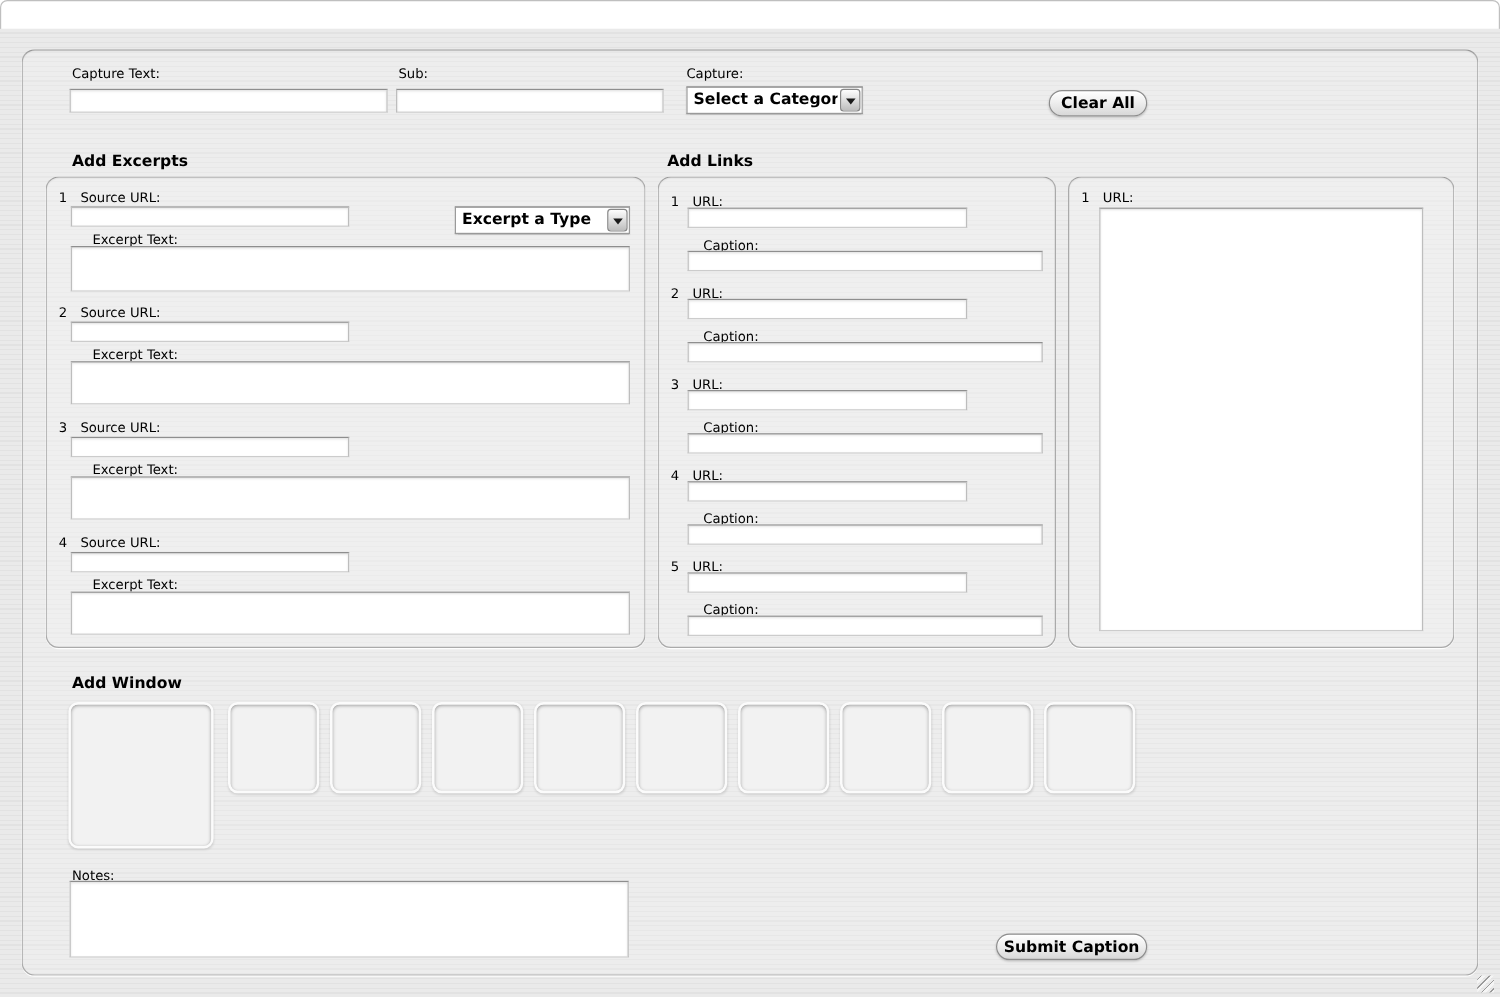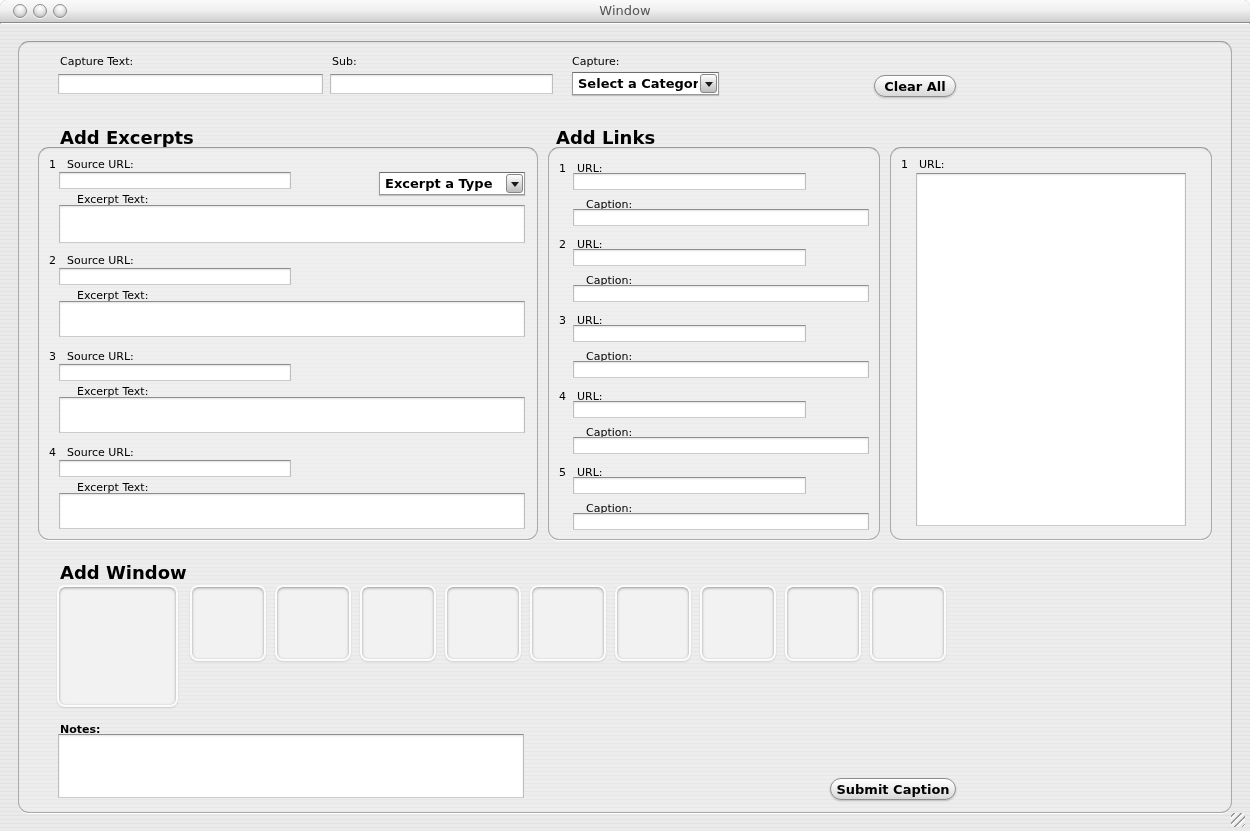--- a/index.html
+++ b/index.html
@@ -26,21 +26,21 @@
   
   .content { position:absolute; top:24px; left:0; right:0; bottom:0;
              background:repeating-linear-gradient(to bottom,
                 #eaeaea 0px, #eaeaea 3px, #e2e2e2 3px, #e2e2e2 4px); }
 
   .panel { position:absolute; border:1px solid #aaaaaa; border-top-color:#9a9a9a;
            border-radius:11px; background:rgba(248,248,248,0.25);
            box-shadow:0 1px 0 rgba(255,255,255,0.9), inset 0 1px 1px rgba(0,0,0,0.05); }
 
   .lbl { position:absolute; font-size:11px; color:#000; white-space:nowrap; }
-  .sec-title { position:absolute; font-size:18px; font-weight:bold; color:#000; white-space:nowrap; }
+  .sec-title { position:absolute; font-size:13px; font-weight:bold; color:#000; white-space:nowrap; }
 
   input.txt, textarea.txt {
       position:absolute; background:#ffffff;
       border:1px solid #bdbdbd; border-top-color:#8e8e8e; border-bottom-color:#cccccc;
       box-shadow:inset 0 1px 2px rgba(0,0,0,0.12);
       font:12px "DejaVu Sans", sans-serif; padding:1px 4px; outline:none;
       resize:none; border-radius:0; }
 
   .aqua-btn { position:absolute; display:flex; align-items:center; justify-content:center;
               border:1px solid #8d8d8d; border-radius:11px;
@@ -66,26 +66,20 @@
 
   .resize-grip { position:absolute; right:5px; bottom:4px; width:14px; height:14px;
                  background:repeating-linear-gradient(135deg,
                     transparent 0 2px, #9a9a9a 2px 3px, #f5f5f5 3px 5px); }
 </style>
 </head>
 <body>
 
 <div class="window">
 
-  <div class="titlebar">
-    <div class="title">Window</div>
-    <div class="traffic t1"></div>
-    <div class="traffic t2"></div>
-    <div class="traffic t3"></div>
-  </div>
 
   <div class="content">
 
     <div class="panel" style="left:18px; top:17px; width:1214px; height:772px;"></div>
 
     <div class="lbl" style="left:60px; top:31px;text-align:right;">Capture Text:</div>
     <input class="txt" style="left: 58px; top: 50px; width: 265px; height: 20px;" type="text" value="">
 
     <div class="lbl" style="left:332px; top:31px;">Sub:</div>
     <input class="txt" style="left: 330px; top: 50px; width: 223px; height: 20px;" type="text" value="">
@@ -198,20 +192,20 @@
     <div class="well" style="left:190px; top:561px; width:76px; height:76px;"></div>
     <div class="well" style="left:275px; top:561px; width:76px; height:76px;"></div>
     <div class="well" style="left:360px; top:561px; width:76px; height:76px;"></div>
     <div class="well" style="left:445px; top:561px; width:76px; height:76px;"></div>
     <div class="well" style="left:530px; top:561px; width:76px; height:76px;"></div>
     <div class="well" style="left:615px; top:561px; width:76px; height:76px;"></div>
     <div class="well" style="left:700px; top:561px; width:76px; height:76px;"></div>
     <div class="well" style="left:785px; top:561px; width:76px; height:76px;"></div>
     <div class="well" style="left:870px; top:561px; width:76px; height:76px;"></div>
 
-    <div class="lbl" style="left:60px; top:699px;font-weight:bold;">Notes:</div>
+    <div class="lbl" style="left:60px; top:699px;">Notes:</div>
     <textarea class="txt" style="left: 58px; top: 710px; width: 466px; height: 64px;"></textarea>
 
     <div class="aqua-btn" style="left:830px; top:754px; width:126px; height:22px;">Submit Caption</div>
 
     <div class="resize-grip"></div>
   </div>
 </div>
 
 </body></html>

